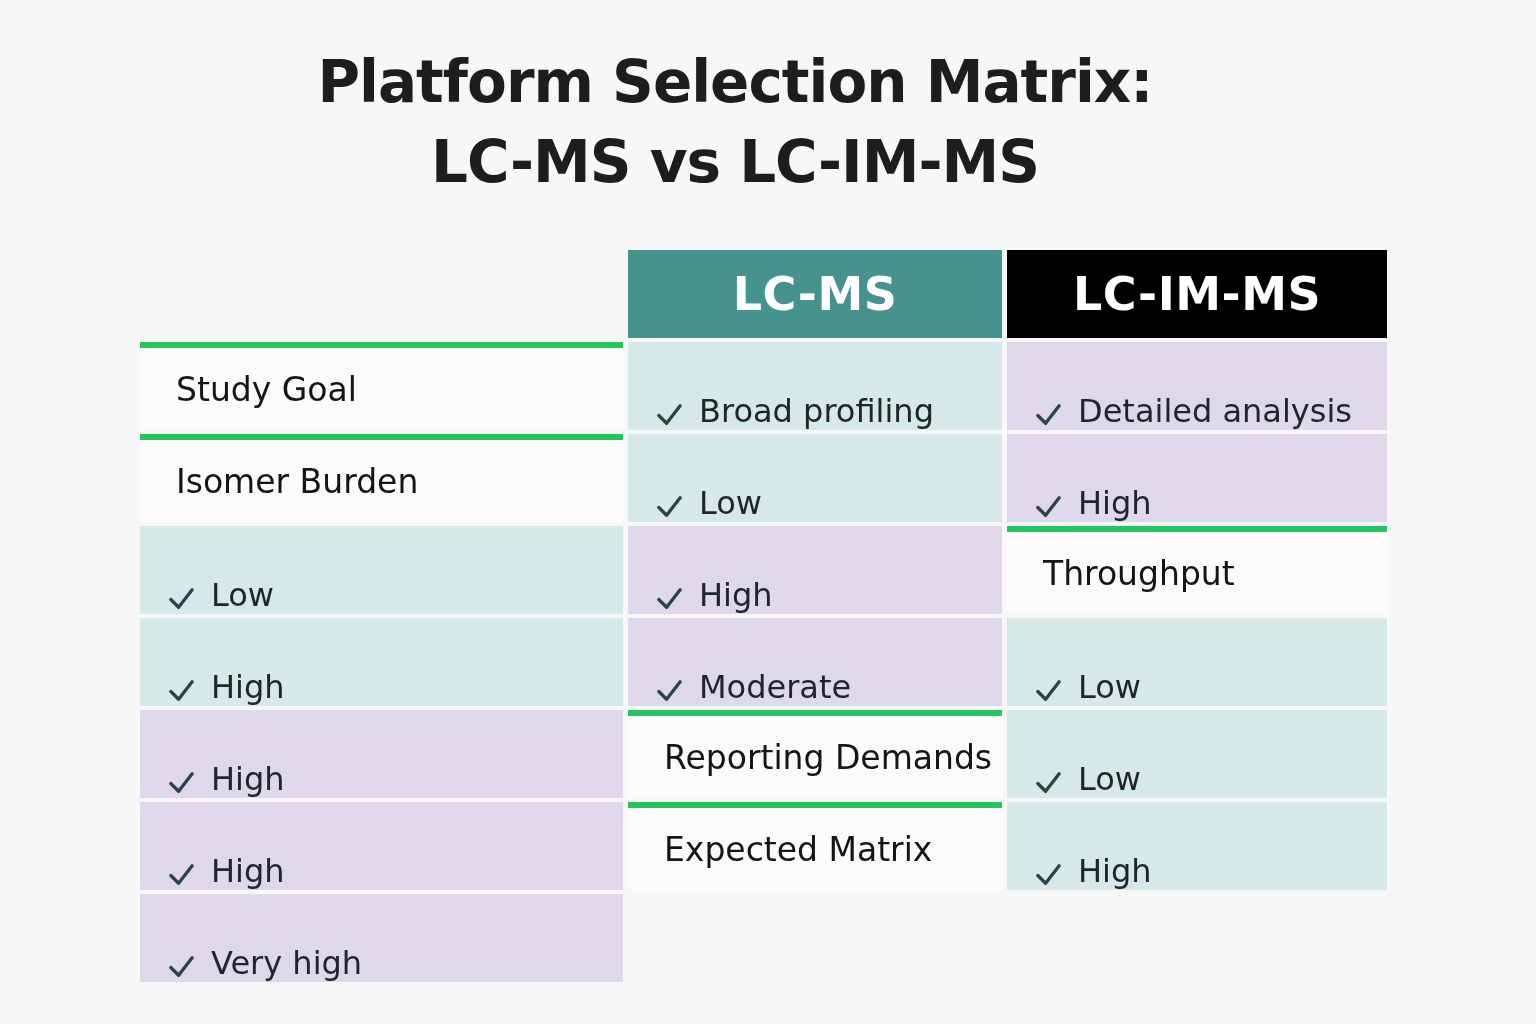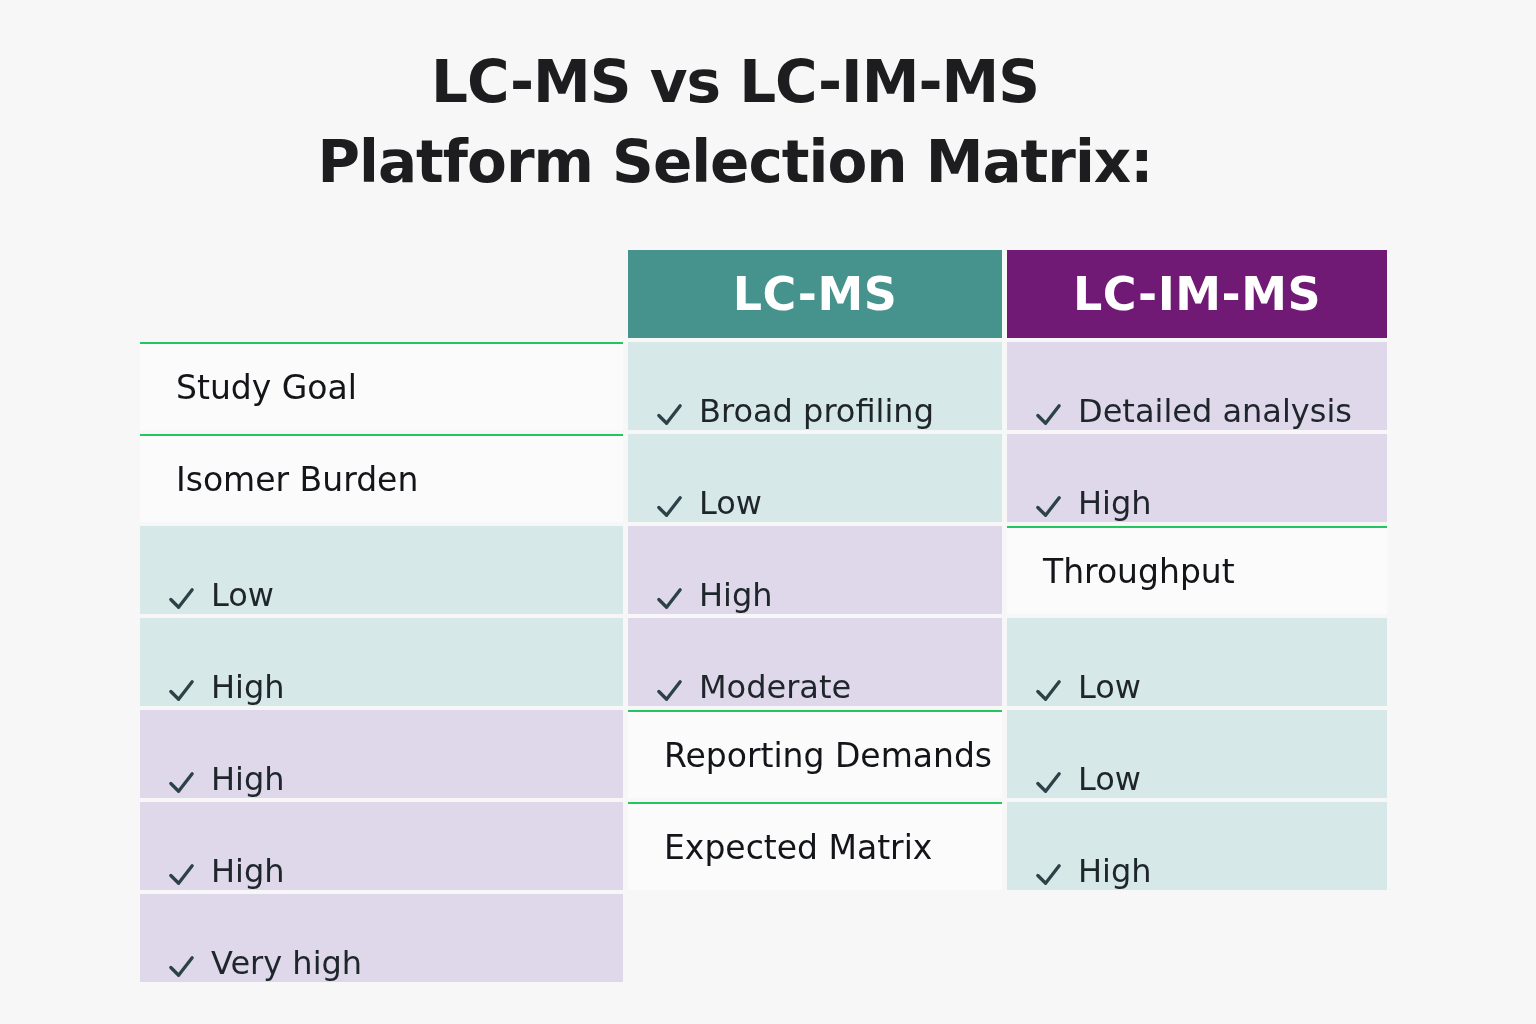--- a/index.html
+++ b/index.html
@@ -47,25 +47,25 @@
   .header {
     display: flex;
     align-items: center;
     justify-content: center;
     color: #ffffff;
     font-weight: 700;
     font-size: 46px;
     letter-spacing: 0.5px;
   }
   .header.teal-h   { background: #45938c; }
-  .header.purple-h { background: #701a75; }
+  .header.purple-h { background: #000000; }
 
   .label-cell {
     background: #fbfbfc;
-    border-top: 2px solid #22c55e;
+    border-top: 6px solid #22c55e;
     display: flex;
     align-items: center;
     padding-left: 36px;
     box-sizing: border-box;
     font-size: 33px;
     color: #131518;
   }
 
   .cell {
     display: flex;
@@ -91,22 +91,22 @@
     stroke-linejoin: round;
     stroke: #2c4247; 
   }
 </style>
 </head>
 <body>
 
 <div class="stage">
 
   <div class="title-wrap">
+    <div data-bind="title.line1">Platform Selection Matrix:</div>
     <div data-bind="title.line2">LC-MS vs LC-IM-MS</div>
-    <div data-bind="title.line1">Platform Selection Matrix:</div>
   </div>
 
   <div class="matrix">
 
     <div class="corner"></div>
     <div class="header teal-h" data-bind="table.columns.0.label">LC-MS</div>
     <div class="header purple-h" data-bind="table.columns.1.label">LC-IM-MS</div>
 
     <div class="label-cell" data-bind="table.rows.0.label">Study Goal</div>
     <div class="cell teal">

